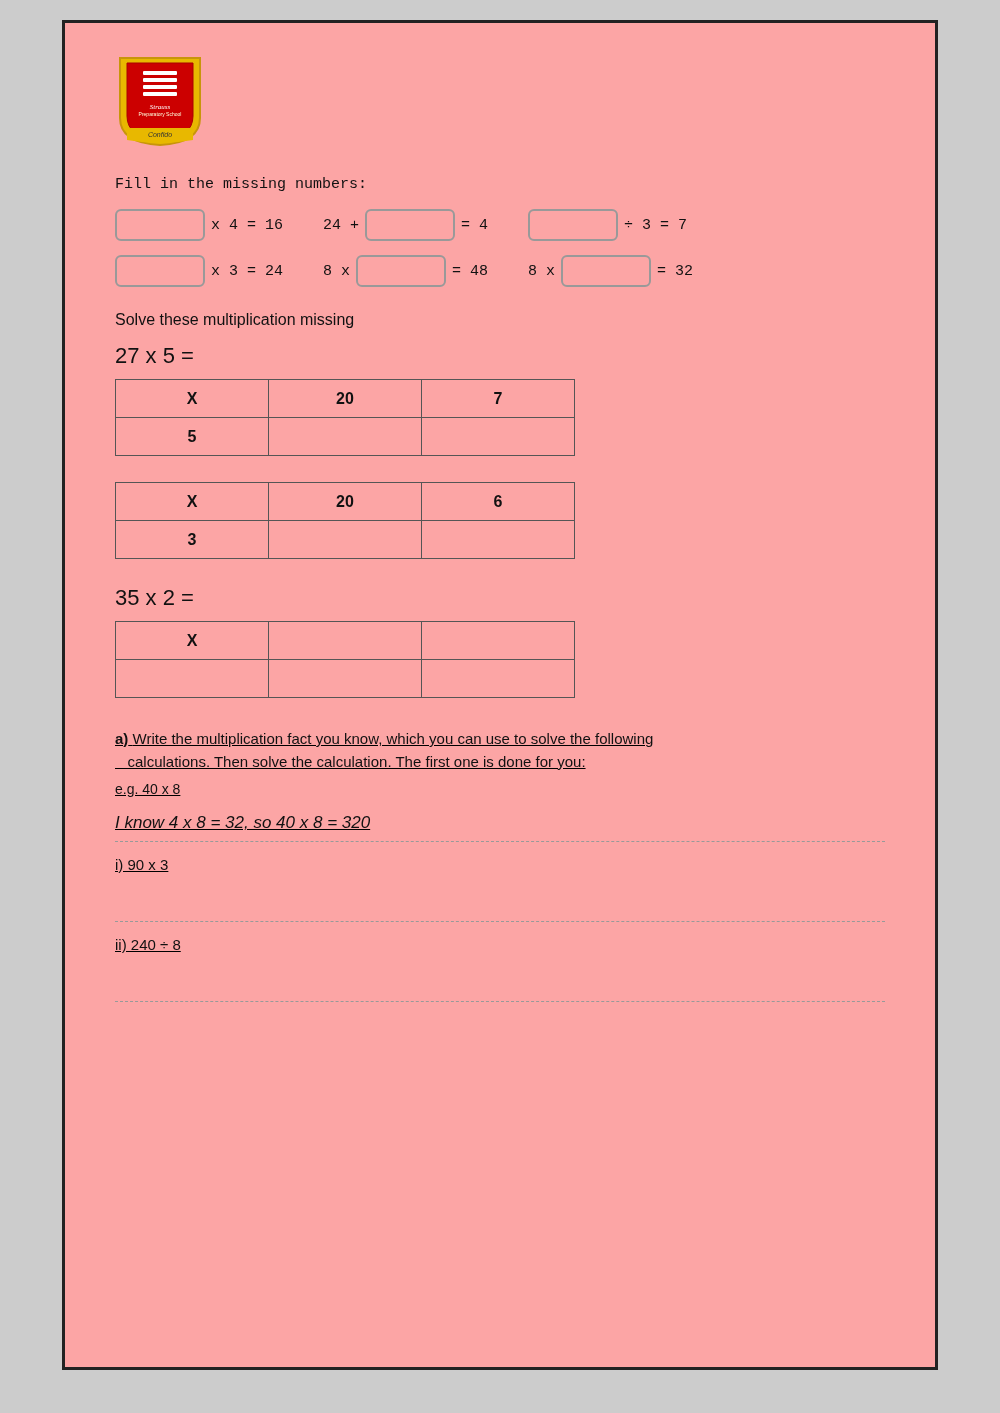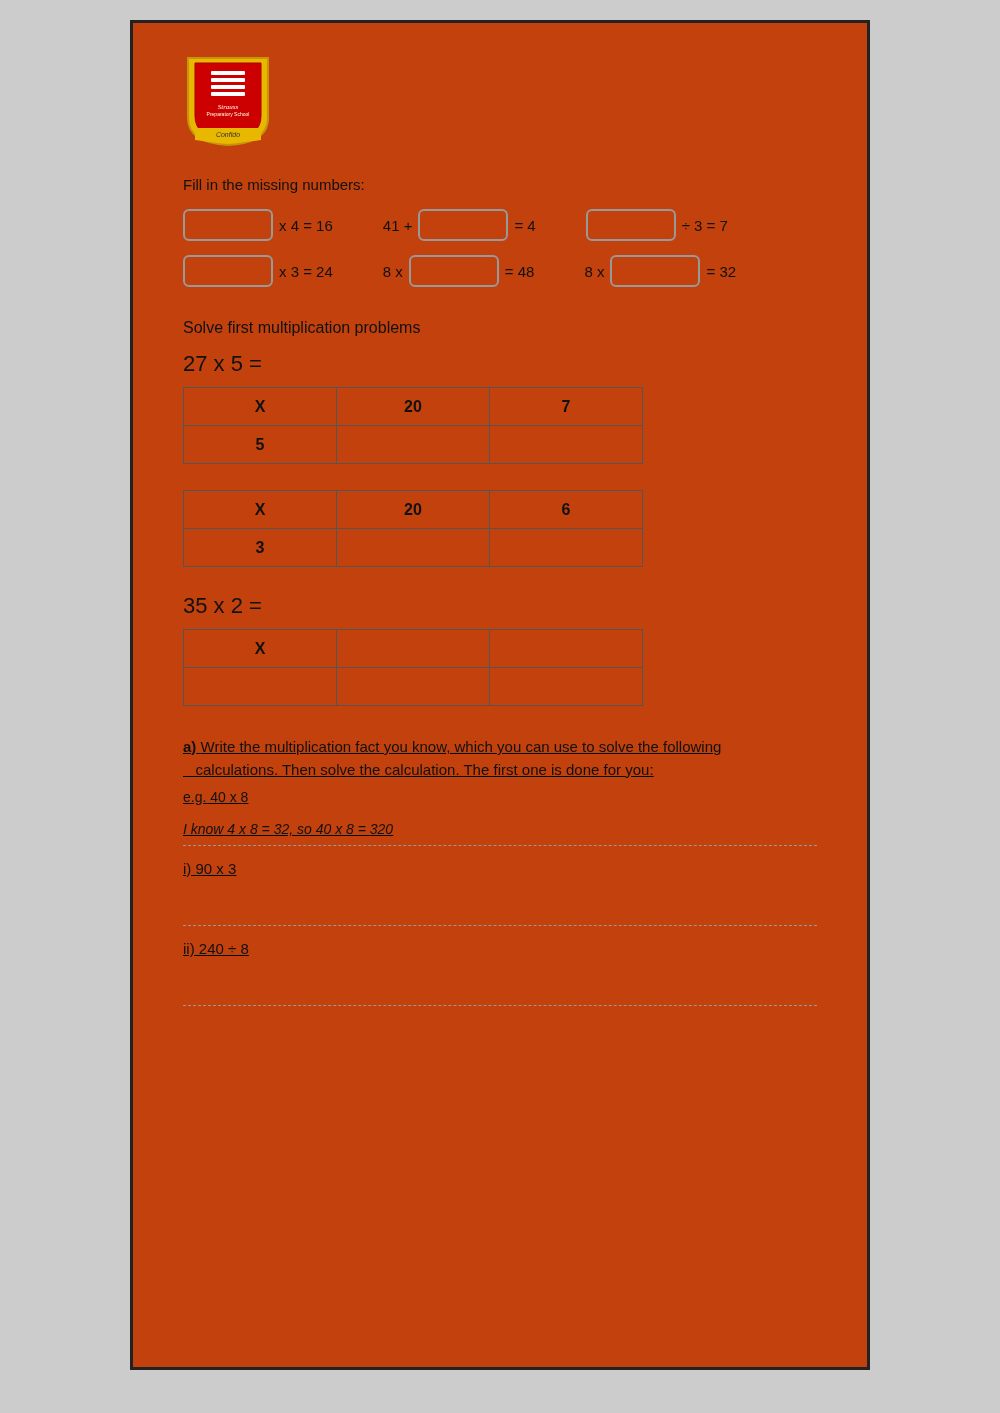--- a/index.html
+++ b/index.html
@@ -5,22 +5,22 @@
     * { box-sizing: border-box; margin: 0; padding: 0; }
     body {
       background: #ccc;
       display: flex;
       justify-content: center;
       align-items: flex-start;
       padding: 20px;
       font-family: Arial, sans-serif;
     }
     .page {
-      background: #c2410c;
-      width: 740px;
+      background: #fca5a5;
+      width: 876px;
       min-height: 1350px;
       border: 3px solid #222;
       padding: 30px 50px 40px 50px;
     }
     .header {
       display: flex;
       align-items: center;
       margin-bottom: 28px;
     }
     .logo {
@@ -34,26 +34,27 @@
       font-weight: bold;
       color: #111;
     }
     .section-label {
       font-size: 15px;
       margin-bottom: 16px;
       color: #111;
     }
     
     .fill-section {
-      margin-bottom: 32px;
+      margin-bottom: 24px;
+      font-family: Liberation Mono, monospace;
     }
     .fill-row {
       display: flex;
       align-items: flex-start;
-      gap: 50px;
+      gap: 40px;
       margin-bottom: 14px;
     }
     .fill-item {
       display: flex;
       align-items: center;
       gap: 6px;
       font-size: 15px;
       color: #111;
     }
     .fill-box {
@@ -105,21 +106,21 @@
       color: #111;
       margin-bottom: 8px;
       line-height: 1.5;
     }
     .eg-label {
       font-size: 14px;
       color: #111;
       margin-bottom: 16px;
     }
     .example-line {
-      font-size: 14px;
+      font-size: 17px;
       font-style: italic;
       color: #111;
       margin-bottom: 4px;
       padding-bottom: 4px;
     }
     .dotted-line {
       border: none;
       border-bottom: 1.5px dashed #999;
       margin-bottom: 14px;
       width: 100%;
@@ -161,21 +162,21 @@
 
   <div class="fill-section">
     <p class="section-label">Fill in the missing numbers:</p>
 
     <div class="fill-row">
       <div class="fill-item">
         <span class="fill-box"></span>
         <span>x 4 = 16</span>
       </div>
       <div class="fill-item">
-        <span>41 +</span>
+        <span>24 +</span>
         <span class="fill-box"></span>
         <span>= 4</span>
       </div>
       <div class="fill-item">
         <span class="fill-box"></span>
         <span>÷ 3 = 7</span>
       </div>
     </div>
 
     <div class="fill-row">
@@ -190,21 +191,21 @@
       </div>
       <div class="fill-item">
         <span>8 x</span>
         <span class="fill-box"></span>
         <span>= 32</span>
       </div>
     </div>
   </div>
 
   <div class="mult-section">
-    <p class="mult-heading">Solve first multiplication problems</p>
+    <p class="mult-heading">Solve these multiplication missing</p>
 
     <div class="mult-problem">
       <div class="mult-equation">27 x 5  =</div>
       <table class="grid-table">
         <tbody>
             <tr>
           <td>X</td>
           <td>20</td>
           <td>7</td>
         </tr>

